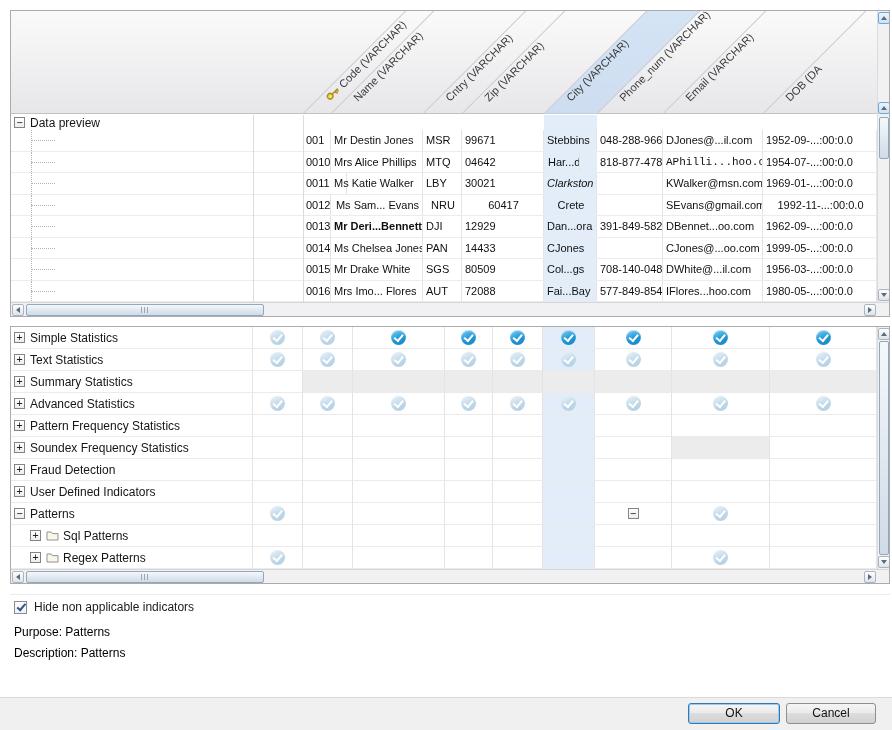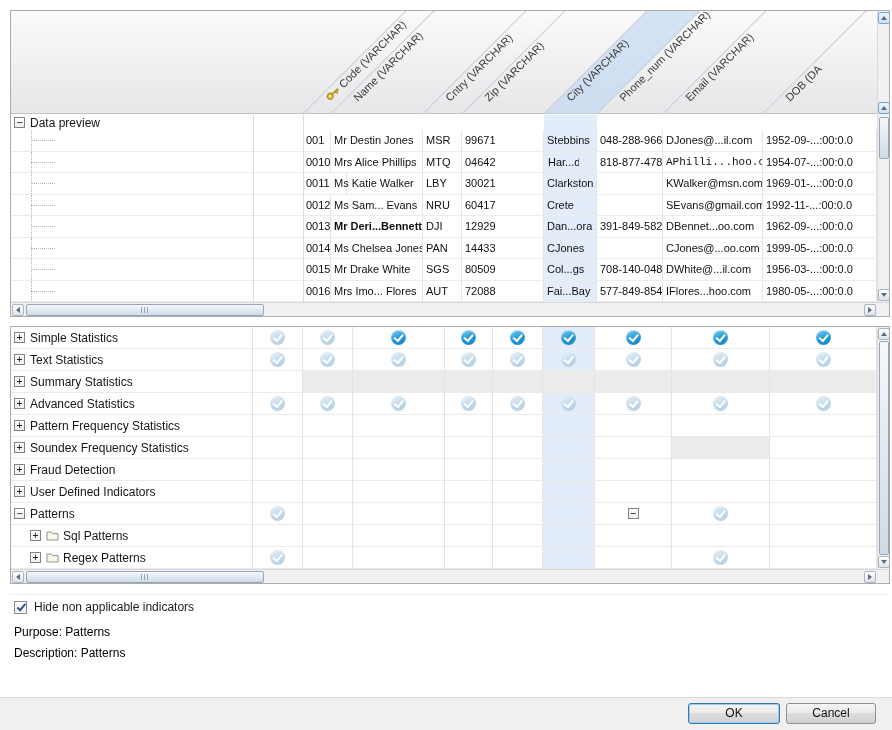--- a/index.html
+++ b/index.html
@@ -133,26 +133,26 @@
           <div class="pcell" style="left: 652px; top: 0px; width: 100px; font-family: Liberation Mono, monospace;">APhilli...hoo.com</div>
           <div class="pcell" style="left: 752px; top: 0px; width: 114px;">1954-07-...:00:0.0</div>
         </div>
         <div class="prow" style="left: 0px; top: 58px;">
           <span class="branchv"></span>
           <span class="branchh"></span>
           <div class="pcell" style="left: 292px; top: 0px; width: 44px;">0011</div>
           <div class="pcell" style="left: 320px; top: 0px; width: 92px;">Ms Katie Walker</div>
           <div class="pcell" style="left: 412px; top: 0px; width: 39px;">LBY</div>
           <div class="pcell" style="left: 451px; top: 0px; width: 82px;">30021</div>
-          <div class="pcell" style="left: 533px; top: 0px; width: 53px;">Clarkston</div>
+          <div class="pcell" style="left: 533px; top: 0px; width: 53px; font-style: italic;">Clarkston</div>
           <div class="pcell" style="left: 586px; top: 0px; width: 66px;"></div>
           <div class="pcell" style="left: 652px; top: 0px; width: 100px;">KWalker@msn.com</div>
           <div class="pcell" style="left: 752px; top: 0px; width: 114px;">1969-01-...:00:0.0</div>
         </div>
-        <div class="prow" style="left: 0px; top: 79.5px;">
+        <div class="prow" style="left: 0px; top: 79.5px; text-align: center;">
           <span class="branchv"></span>
           <span class="branchh"></span>
           <div class="pcell" style="left: 292px; top: 0px; width: 28px;">0012</div>
           <div class="pcell" style="left: 320px; top: 0px; width: 92px;">Ms Sam... Evans</div>
           <div class="pcell" style="left: 412px; top: 0px; width: 39px;">NRU</div>
           <div class="pcell" style="left: 451px; top: 0px; width: 82px;">60417</div>
           <div class="pcell" style="left: 533px; top: 0px; width: 53px;">Crete</div>
           <div class="pcell" style="left: 586px; top: 0px; width: 66px;"></div>
           <div class="pcell" style="left: 652px; top: 0px; width: 100px;">SEvans@gmail.com</div>
           <div class="pcell" style="left: 752px; top: 0px; width: 114px;">1992-11-...:00:0.0</div>

